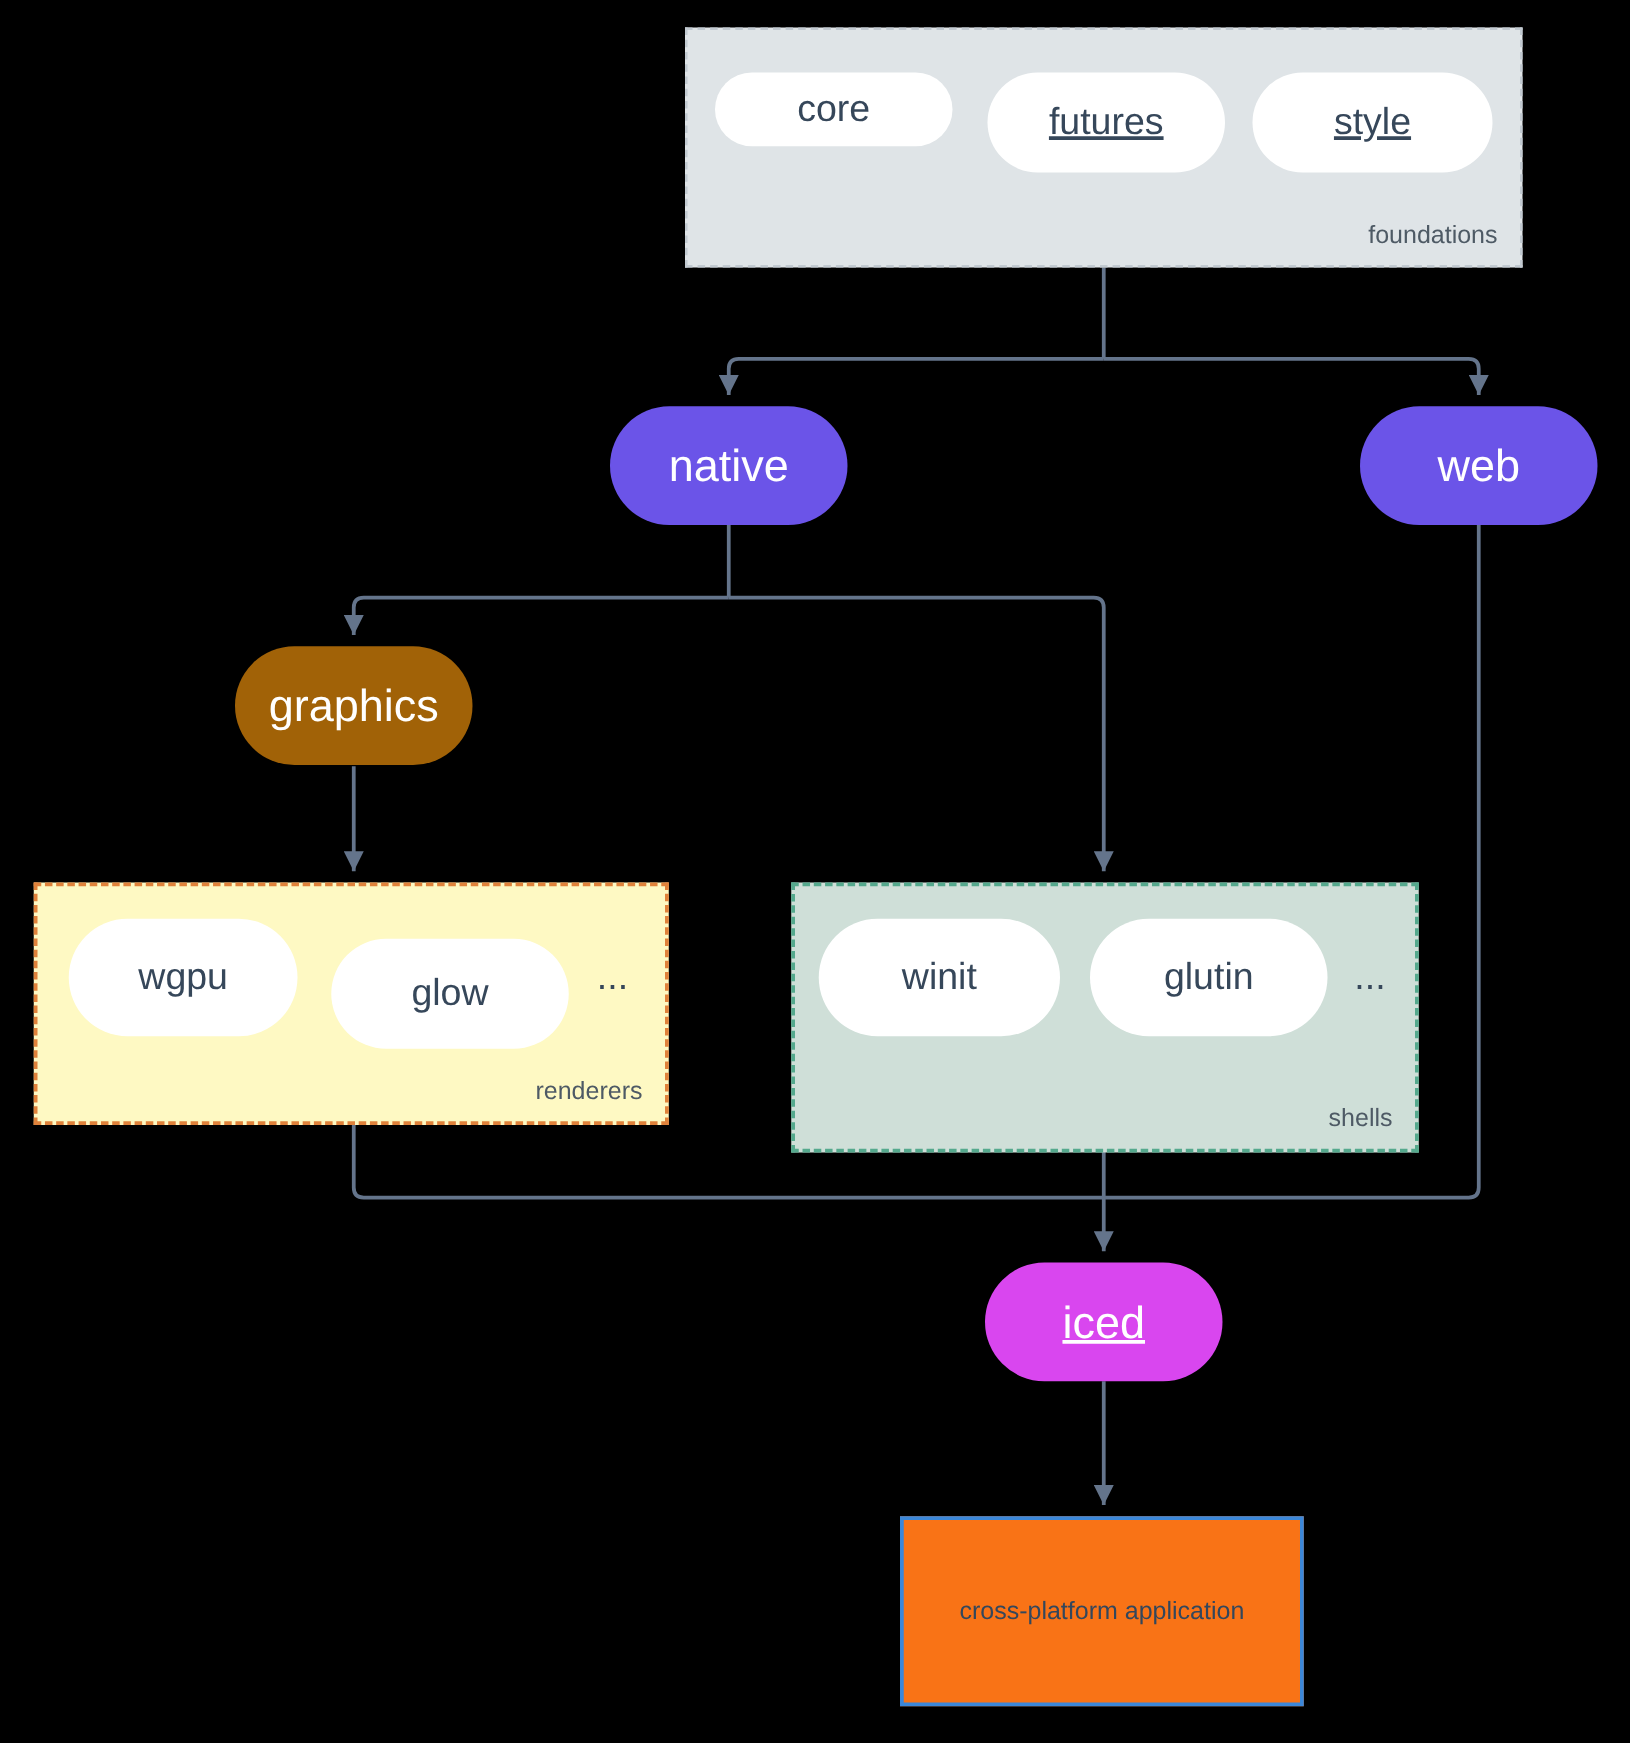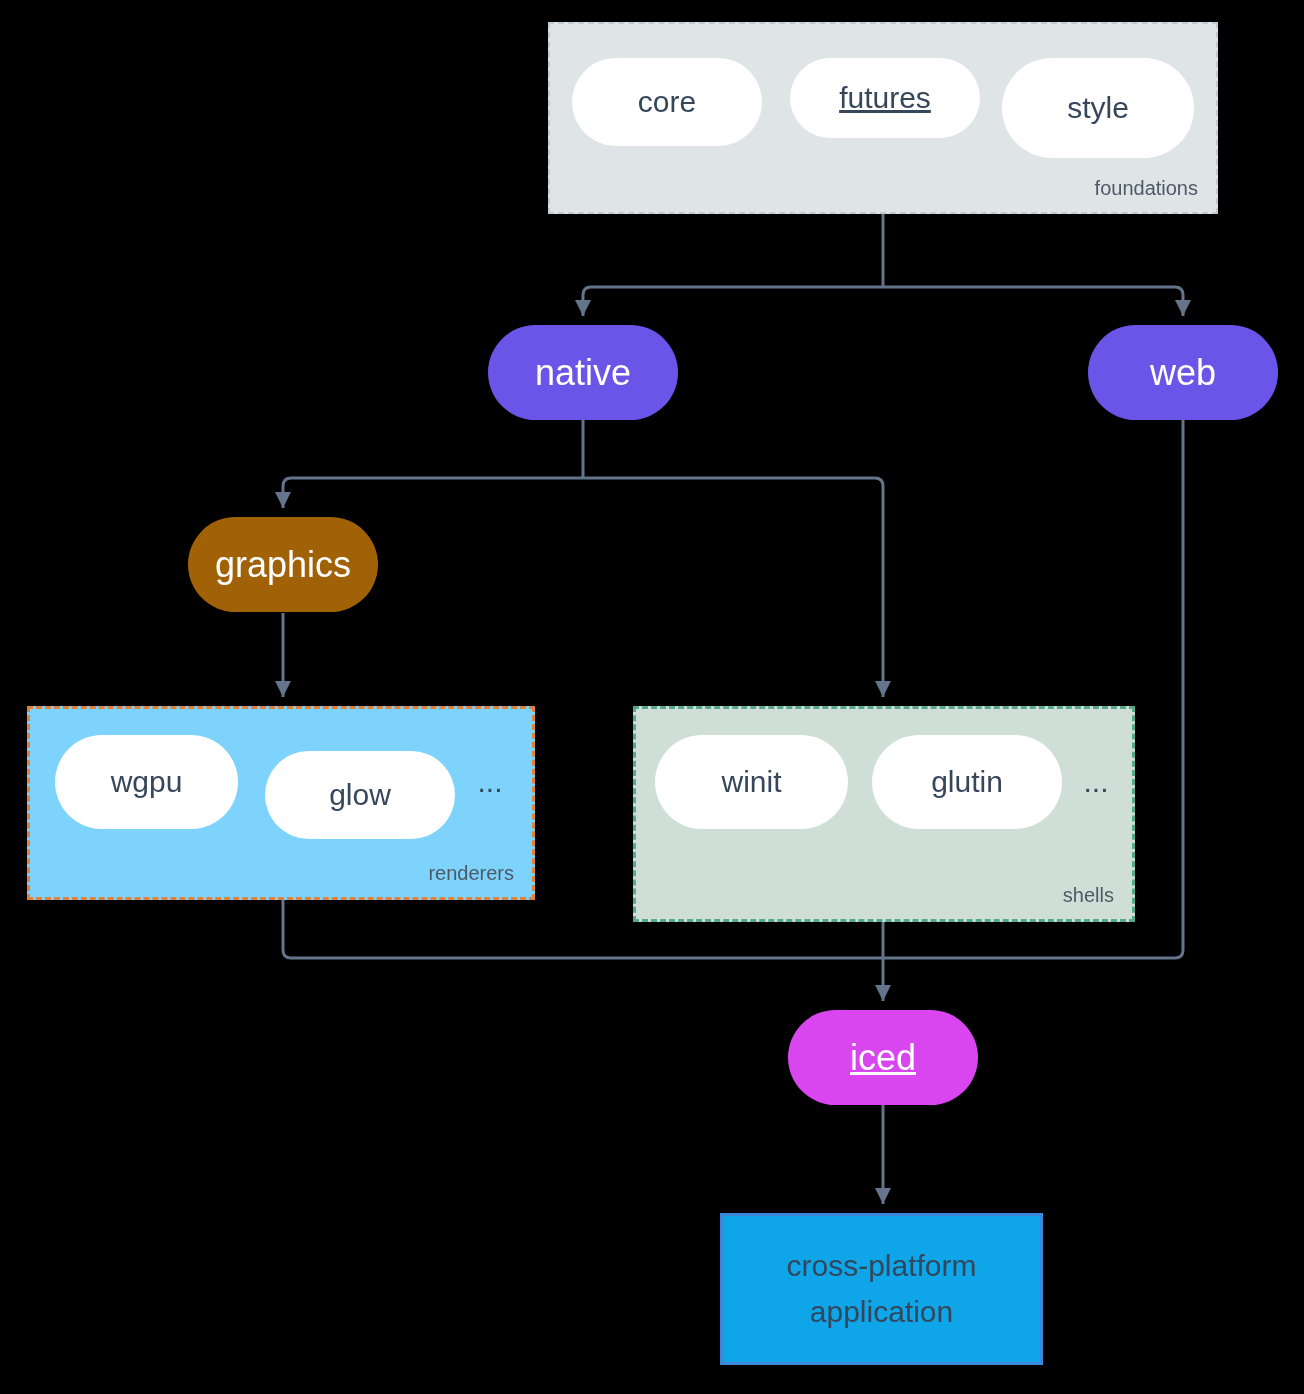--- a/index.html
+++ b/index.html
@@ -28,50 +28,50 @@
     font-size:36px;color:#ffffff;width:190px;height:95px;
   }
   .ellipsis{
     position:absolute;display:flex;align-items:center;justify-content:center;
     font-size:30px;color:#36475a;z-index:3;
   }
 
   
   #foundations{left:548px;top:22px;width:670px;height:192px;
     background:#dfe4e7;border:2px dashed #c2cad1;}
-  #pill-core{left:22px;top:34px;width:190px;height:88px;}
+  #pill-core{left:22px;top:34px;width:190px;height:59px;}
   #pill-futures{left:240px;top:34px;width:190px;height:80px;text-decoration:underline;}
-  #pill-style{left:452px;top:34px;width:192px;height:100px;}
+  #pill-style{left:452px;top:34px;width:192px;height:80px;text-decoration:underline;}
 
   
   #node-native{left:488px;top:325px;background:#6b54e8;}
   #node-web{left:1088px;top:325px;background:#6b54e8;}
   #node-graphics{left:188px;top:517px;background:#a16207;text-align:center;}
   #node-iced{left:788px;top:1010px;background:#d946ef;text-decoration:underline;}
 
   
   #renderers{left:27px;top:706px;width:508px;height:194px;
-    background:#7dd3fc;border:3px dashed #e0823b;}
+    background:#fef9c3;border:3px dashed #e0823b;}
   #pill-wgpu{left:25px;top:26px;width:183px;height:94px;}
   #pill-glow{left:235px;top:42px;width:190px;height:88px;}
   #renderers .ellipsis{left:430px;top:26px;width:60px;height:94px;}
 
   
   #shells{left:633px;top:706px;width:502px;height:216px;
     background:#cfdfd8;border:3px dashed #55a98d;}
   #pill-winit{left:19px;top:26px;width:193px;height:94px;}
   #pill-glutin{left:236px;top:26px;width:190px;height:94px;}
   #shells .ellipsis{left:430px;top:26px;width:60px;height:94px;}
 
   
   #app-box{
     left:720px;top:1213px;width:323px;height:152px;
-    background:#0ea5e9;border:3px solid #3b87d9;
+    background:#f97316;border:3px solid #3b87d9;
     display:flex;align-items:center;justify-content:center;
-    text-align:center;font-size:30px;line-height:1.55;color:#33475c;
+    text-align:center;font-size:20px;line-height:1.55;color:#33475c;
     z-index:2;padding:0 20px;
   }
 </style>
 </head>
 <body>
 
 <div id="stage">
 
   <svg id="edges" width="1304" height="1394" viewBox="0 0 1304 1394">
     <defs>

